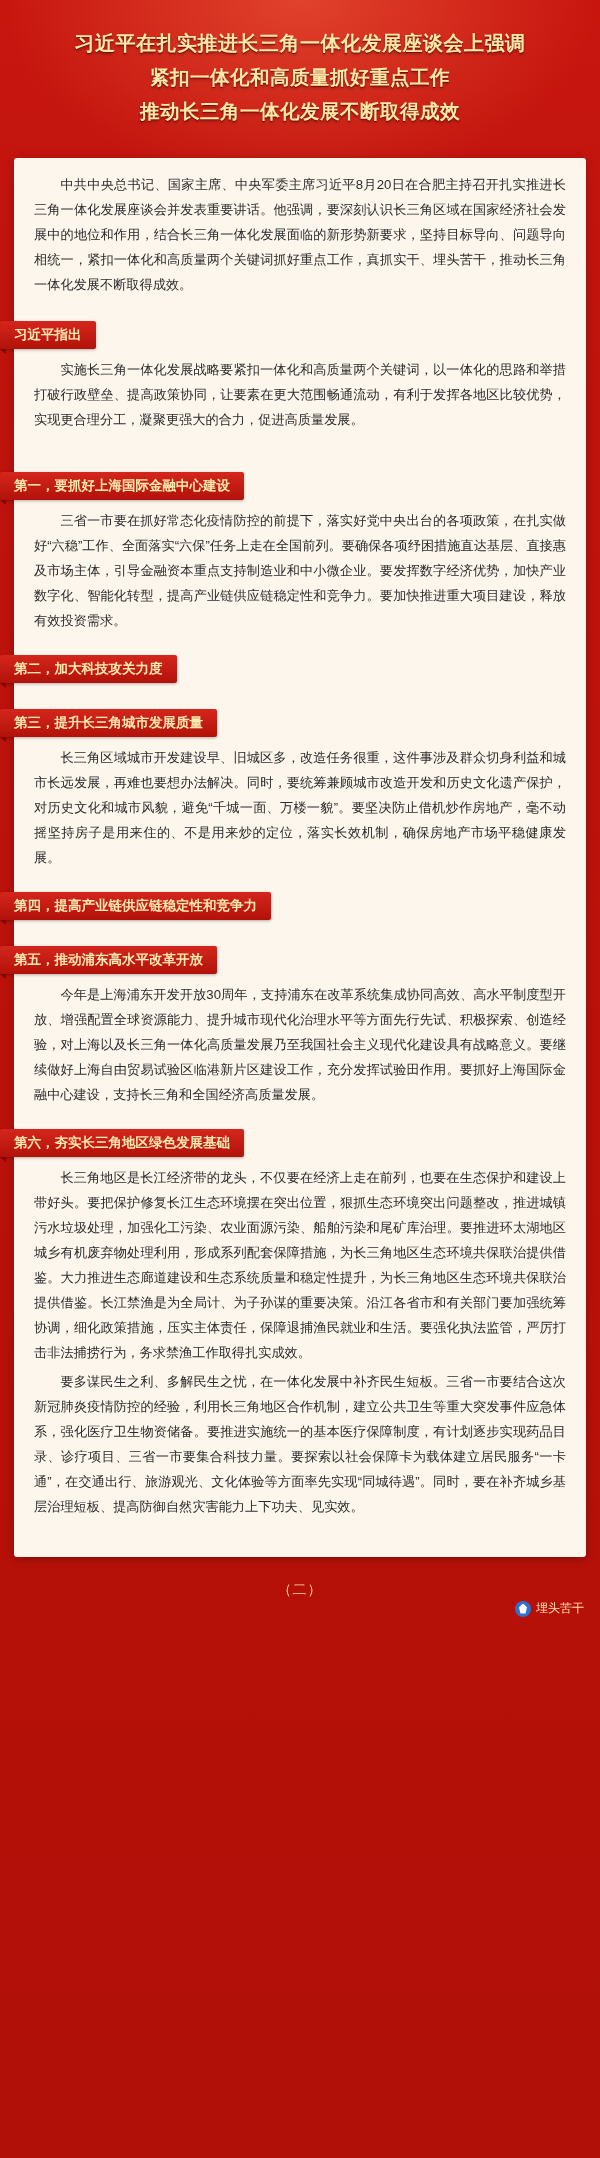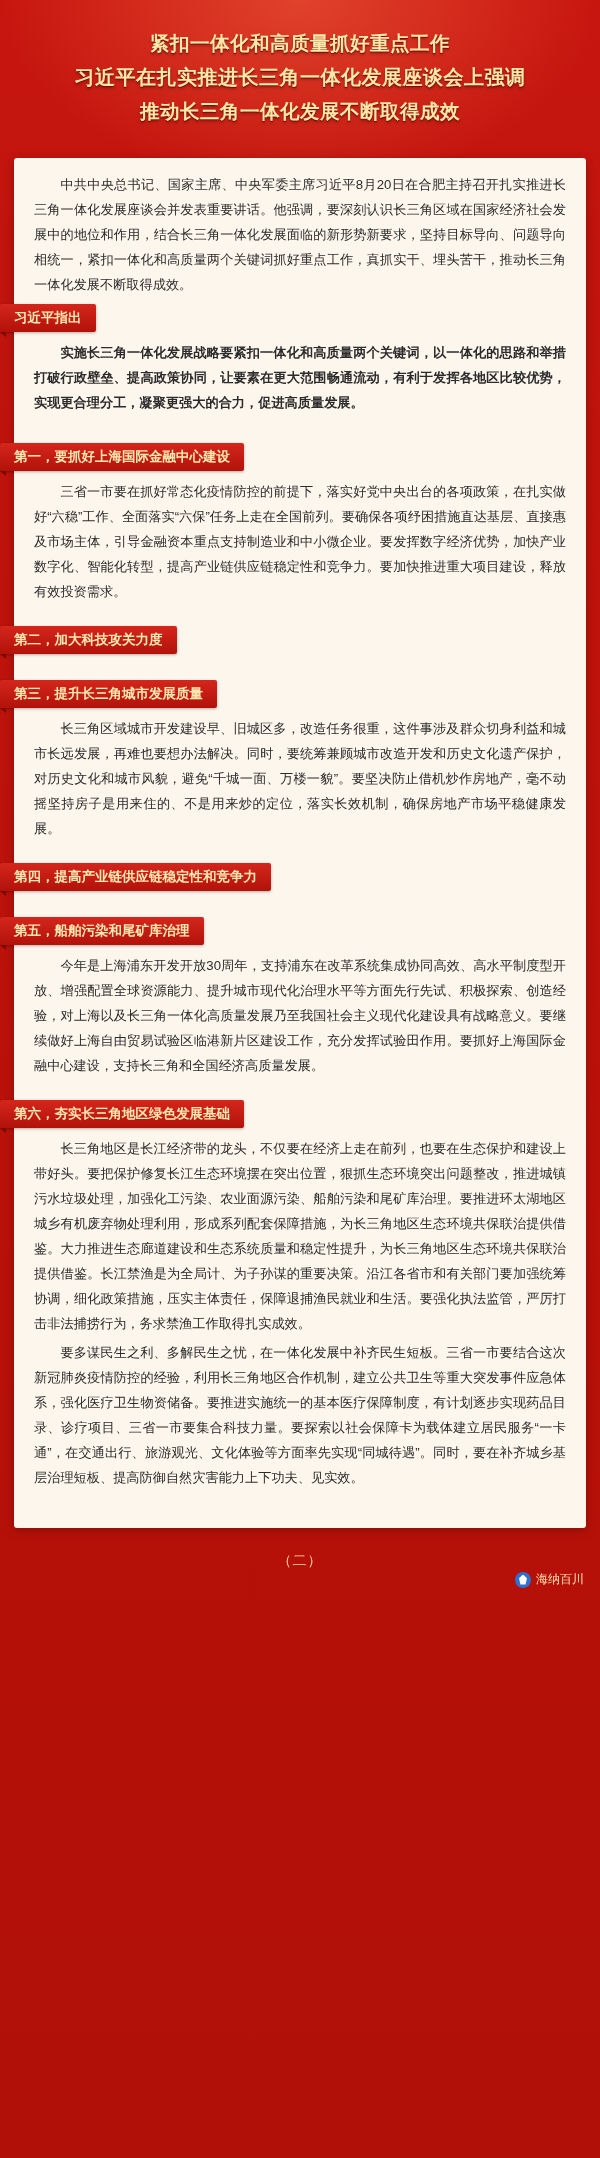--- a/index.html
+++ b/index.html
@@ -55,22 +55,21 @@
   p.body {
     color: #2b2b2b;
     font-size: 13.2px;
     line-height: 25px;
     text-align: justify;
     text-indent: 2em;
     margin-bottom: 4px;
   }
   p.lead {
     text-indent: 2em;
-    margin-bottom: 10px;
-    font-weight: bold;
+    margin-bottom: 22px;
   }
   .section-tag {
     display: inline-block;
     position: relative;
     left: -34px;
     margin: 18px 0 8px 0;
     padding: 5px 14px 5px 14px;
     background: linear-gradient(180deg, #d4261c 0%, #b2120a 100%);
     color: #ffe9b0;
     font-size: 13.5px;
@@ -81,21 +80,21 @@
   }
   .section-tag:before {
     content: "";
     position: absolute;
     left: 0; bottom: -5px;
     border-top: 5px solid #7a0a05;
     border-left: 6px solid transparent;
   }
   .tag-first {
     left: -34px;
-    margin-top: 3px;
+    margin-top: 20px;
   }
   .tag-wrap { line-height: 0; }
 
   .footer {
     position: relative;
     height: 74px;
   }
   .page-num {
     text-align: center;
     color: #ffd9a0;
@@ -131,22 +130,22 @@
     font-size: 12px;
   }
 </style>
 </head>
 <body>
 
 <div class="page">
   <div class="top-glow"></div>
 
   <div class="headline">
+    <div class="line l1">习近平在扎实推进长三角一体化发展座谈会上强调</div>
     <div class="line l2">紧扣一体化和高质量抓好重点工作</div>
-    <div class="line l1">习近平在扎实推进长三角一体化发展座谈会上强调</div>
     <div class="line l3">推动长三角一体化发展不断取得成效</div>
   </div>
 
   <div class="paper">
     <p class="body">中共中央总书记、国家主席、中央军委主席习近平8月20日在合肥主持召开扎实推进长三角一体化发展座谈会并发表重要讲话。他强调，要深刻认识长三角区域在国家经济社会发展中的地位和作用，结合长三角一体化发展面临的新形势新要求，坚持目标导向、问题导向相统一，紧扣一体化和高质量两个关键词抓好重点工作，真抓实干、埋头苦干，推动长三角一体化发展不断取得成效。</p>
 
     <div class="tag-wrap">
       <span class="section-tag tag-first">习近平指出</span>
     </div>
 
@@ -164,32 +163,32 @@
     <div class="tag-wrap">
       <span class="section-tag">第三，提升长三角城市发展质量</span>
     </div>
     <p class="body">长三角区域城市开发建设早、旧城区多，改造任务很重，这件事涉及群众切身利益和城市长远发展，再难也要想办法解决。同时，要统筹兼顾城市改造开发和历史文化遗产保护，对历史文化和城市风貌，避免“千城一面、万楼一貌”。要坚决防止借机炒作房地产，毫不动摇坚持房子是用来住的、不是用来炒的定位，落实长效机制，确保房地产市场平稳健康发展。</p>
 
     <div class="tag-wrap">
       <span class="section-tag">第四，提高产业链供应链稳定性和竞争力</span>
     </div>
 
     <div class="tag-wrap">
-      <span class="section-tag">第五，船舶污染和尾矿库治理</span>
+      <span class="section-tag">第五，推动浦东高水平改革开放</span>
     </div>
     <p class="body">今年是上海浦东开发开放30周年，支持浦东在改革系统集成协同高效、高水平制度型开放、增强配置全球资源能力、提升城市现代化治理水平等方面先行先试、积极探索、创造经验，对上海以及长三角一体化高质量发展乃至我国社会主义现代化建设具有战略意义。要继续做好上海自由贸易试验区临港新片区建设工作，充分发挥试验田作用。要抓好上海国际金融中心建设，支持长三角和全国经济高质量发展。</p>
 
     <div class="tag-wrap">
       <span class="section-tag">第六，夯实长三角地区绿色发展基础</span>
     </div>
     <p class="body">长三角地区是长江经济带的龙头，不仅要在经济上走在前列，也要在生态保护和建设上带好头。要把保护修复长江生态环境摆在突出位置，狠抓生态环境突出问题整改，推进城镇污水垃圾处理，加强化工污染、农业面源污染、船舶污染和尾矿库治理。要推进环太湖地区城乡有机废弃物处理利用，形成系列配套保障措施，为长三角地区生态环境共保联治提供借鉴。大力推进生态廊道建设和生态系统质量和稳定性提升，为长三角地区生态环境共保联治提供借鉴。长江禁渔是为全局计、为子孙谋的重要决策。沿江各省市和有关部门要加强统筹协调，细化政策措施，压实主体责任，保障退捕渔民就业和生活。要强化执法监管，严厉打击非法捕捞行为，务求禁渔工作取得扎实成效。</p>
 
     <p class="body">要多谋民生之利、多解民生之忧，在一体化发展中补齐民生短板。三省一市要结合这次新冠肺炎疫情防控的经验，利用长三角地区合作机制，建立公共卫生等重大突发事件应急体系，强化医疗卫生物资储备。要推进实施统一的基本医疗保障制度，有计划逐步实现药品目录、诊疗项目、三省一市要集合科技力量。要探索以社会保障卡为载体建立居民服务“一卡通”，在交通出行、旅游观光、文化体验等方面率先实现“同城待遇”。同时，要在补齐城乡基层治理短板、提高防御自然灾害能力上下功夫、见实效。</p>
   </div>
 
   <div class="footer">
     <div class="page-num">（二）</div>
     <div class="brand">
       <span class="logo"></span>
-      <span class="brand-text">海纳百川</span>
+      <span class="brand-text">埋头苦干</span>
     </div>
   </div>
 </div>
 
 </body></html>

